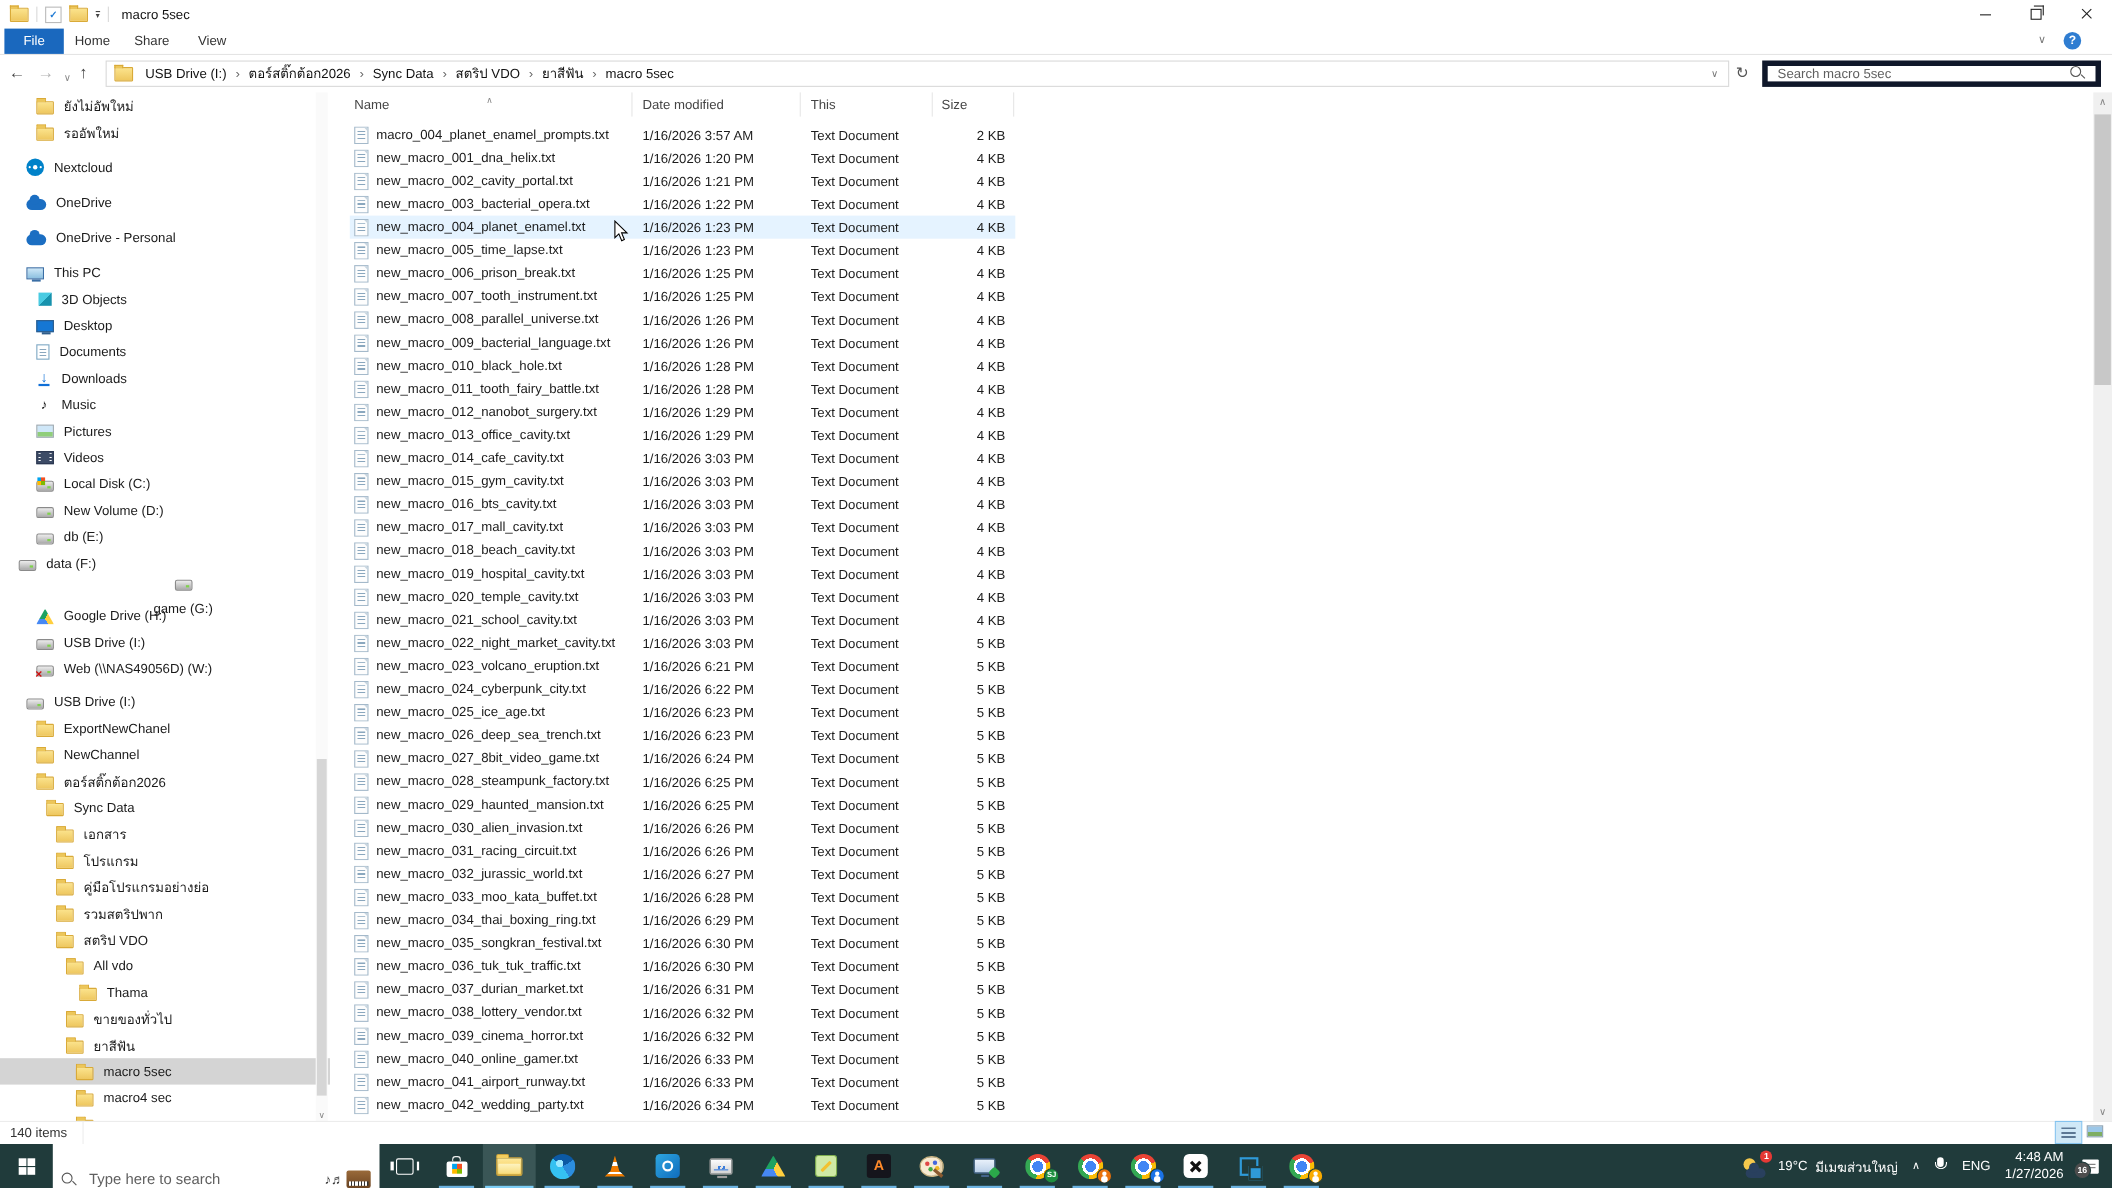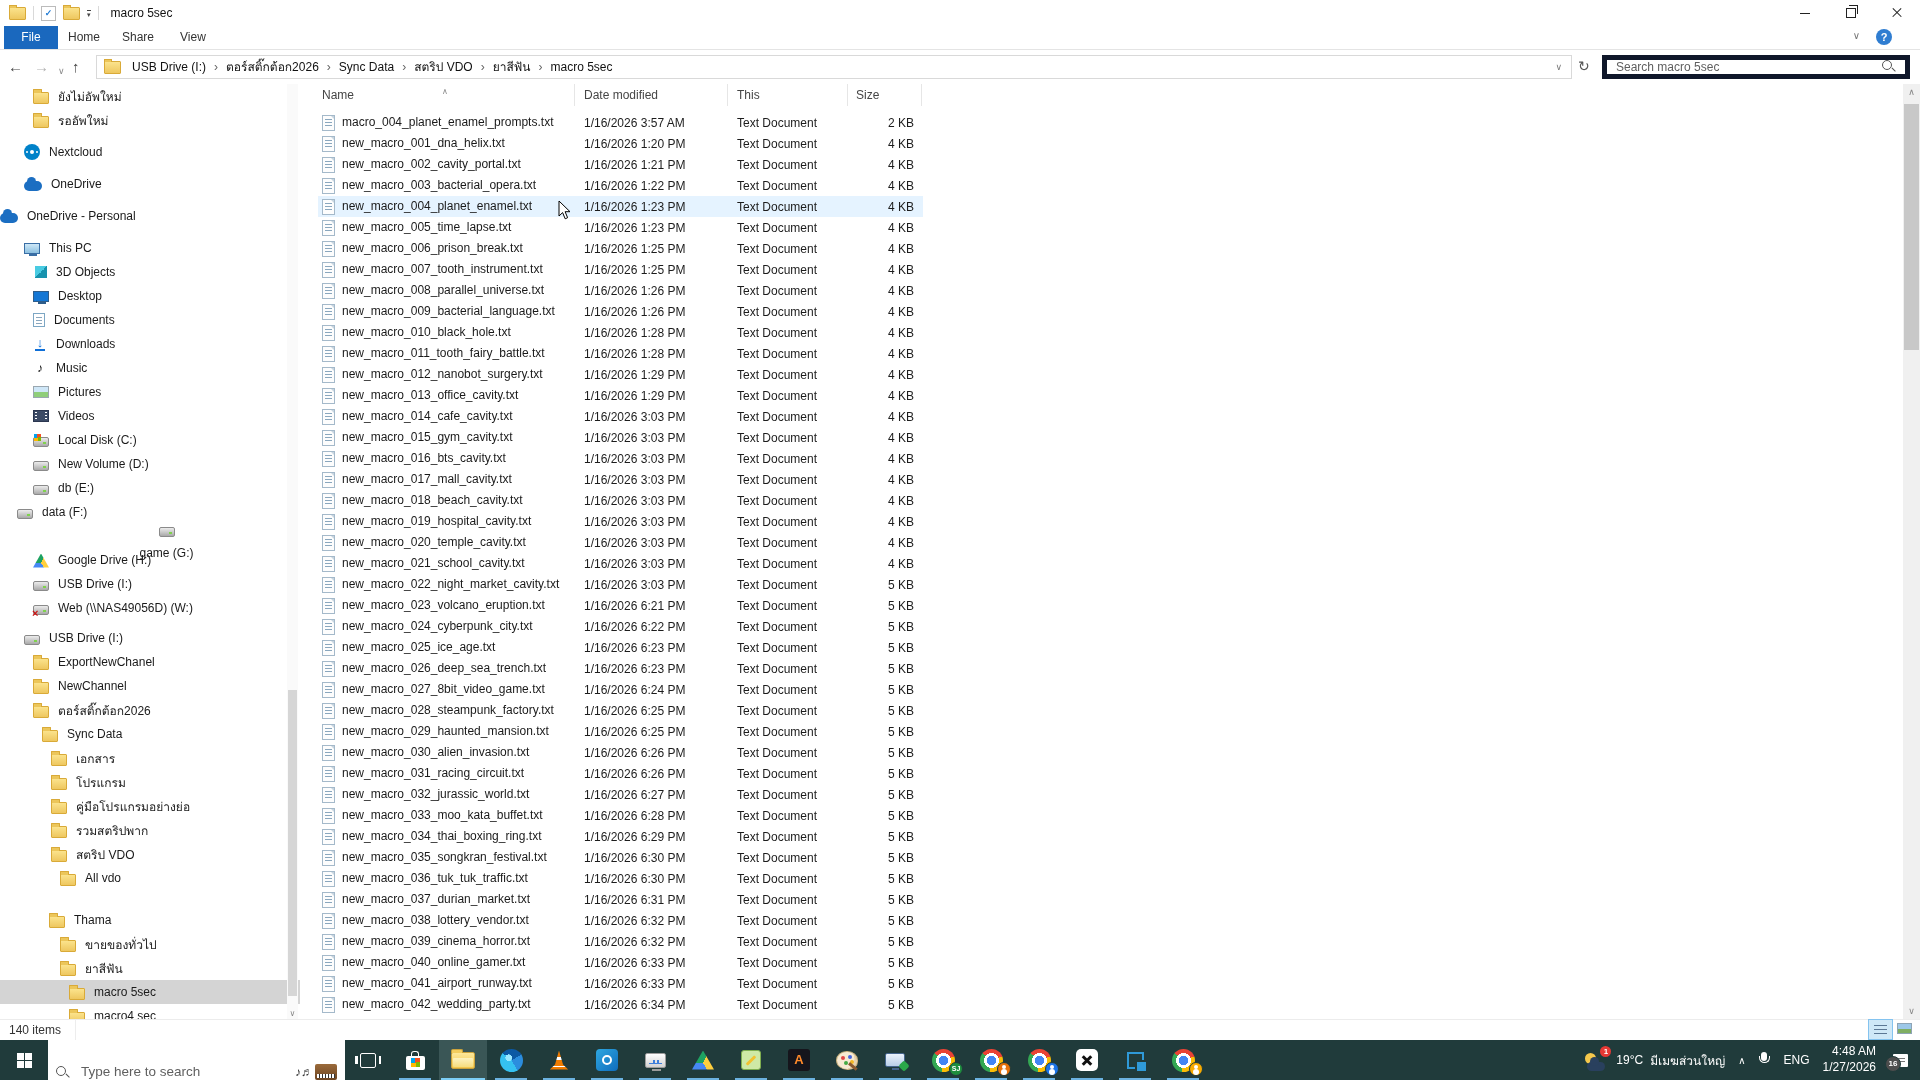--- a/index.html
+++ b/index.html
@@ -338,21 +338,21 @@
       <div class="side-item gap8" style="padding-left: 24px;">
         <span class="sicon ic-nextcloud"></span>
         <span class="slabel">Nextcloud</span>
       </div>
 
       <div class="side-item gap8" style="padding-left: 24px;">
         <span class="sicon ic-onedrive"></span>
         <span class="slabel">OneDrive</span>
       </div>
 
-      <div class="side-item gap8" style="">
+      <div class="side-item gap8" style="padding-left: 24px;">
         <span class="sicon ic-onedrive"></span>
         <span class="slabel">OneDrive - Personal</span>
       </div>
 
       <div class="side-item gap8" style="padding-left: 24px; text-align: center;">
         <span class="sicon ic-thispc"></span>
         <span class="slabel">This PC</span>
       </div>
 
       <div class="side-item" style="padding-left: 33px;">
@@ -478,21 +478,21 @@
       <div class="side-item" style="padding-left: 51px;">
         <span class="sicon ic-folder"></span>
         <span class="slabel">สตริป VDO</span>
       </div>
 
       <div class="side-item" style="padding-left: 60px;">
         <span class="sicon ic-folder"></span>
         <span class="slabel">All vdo</span>
       </div>
 
-      <div class="side-item" style="padding-left: 49px; margin-top: 18px;">
+      <div class="side-item" style="padding-left: 72px;">
         <span class="sicon ic-folder"></span>
         <span class="slabel">Thama</span>
       </div>
 
       <div class="side-item" style="padding-left: 60px;">
         <span class="sicon ic-folder"></span>
         <span class="slabel">ขายของทั่วไป</span>
       </div>
 
       <div class="side-item" style="padding-left: 60px;">

